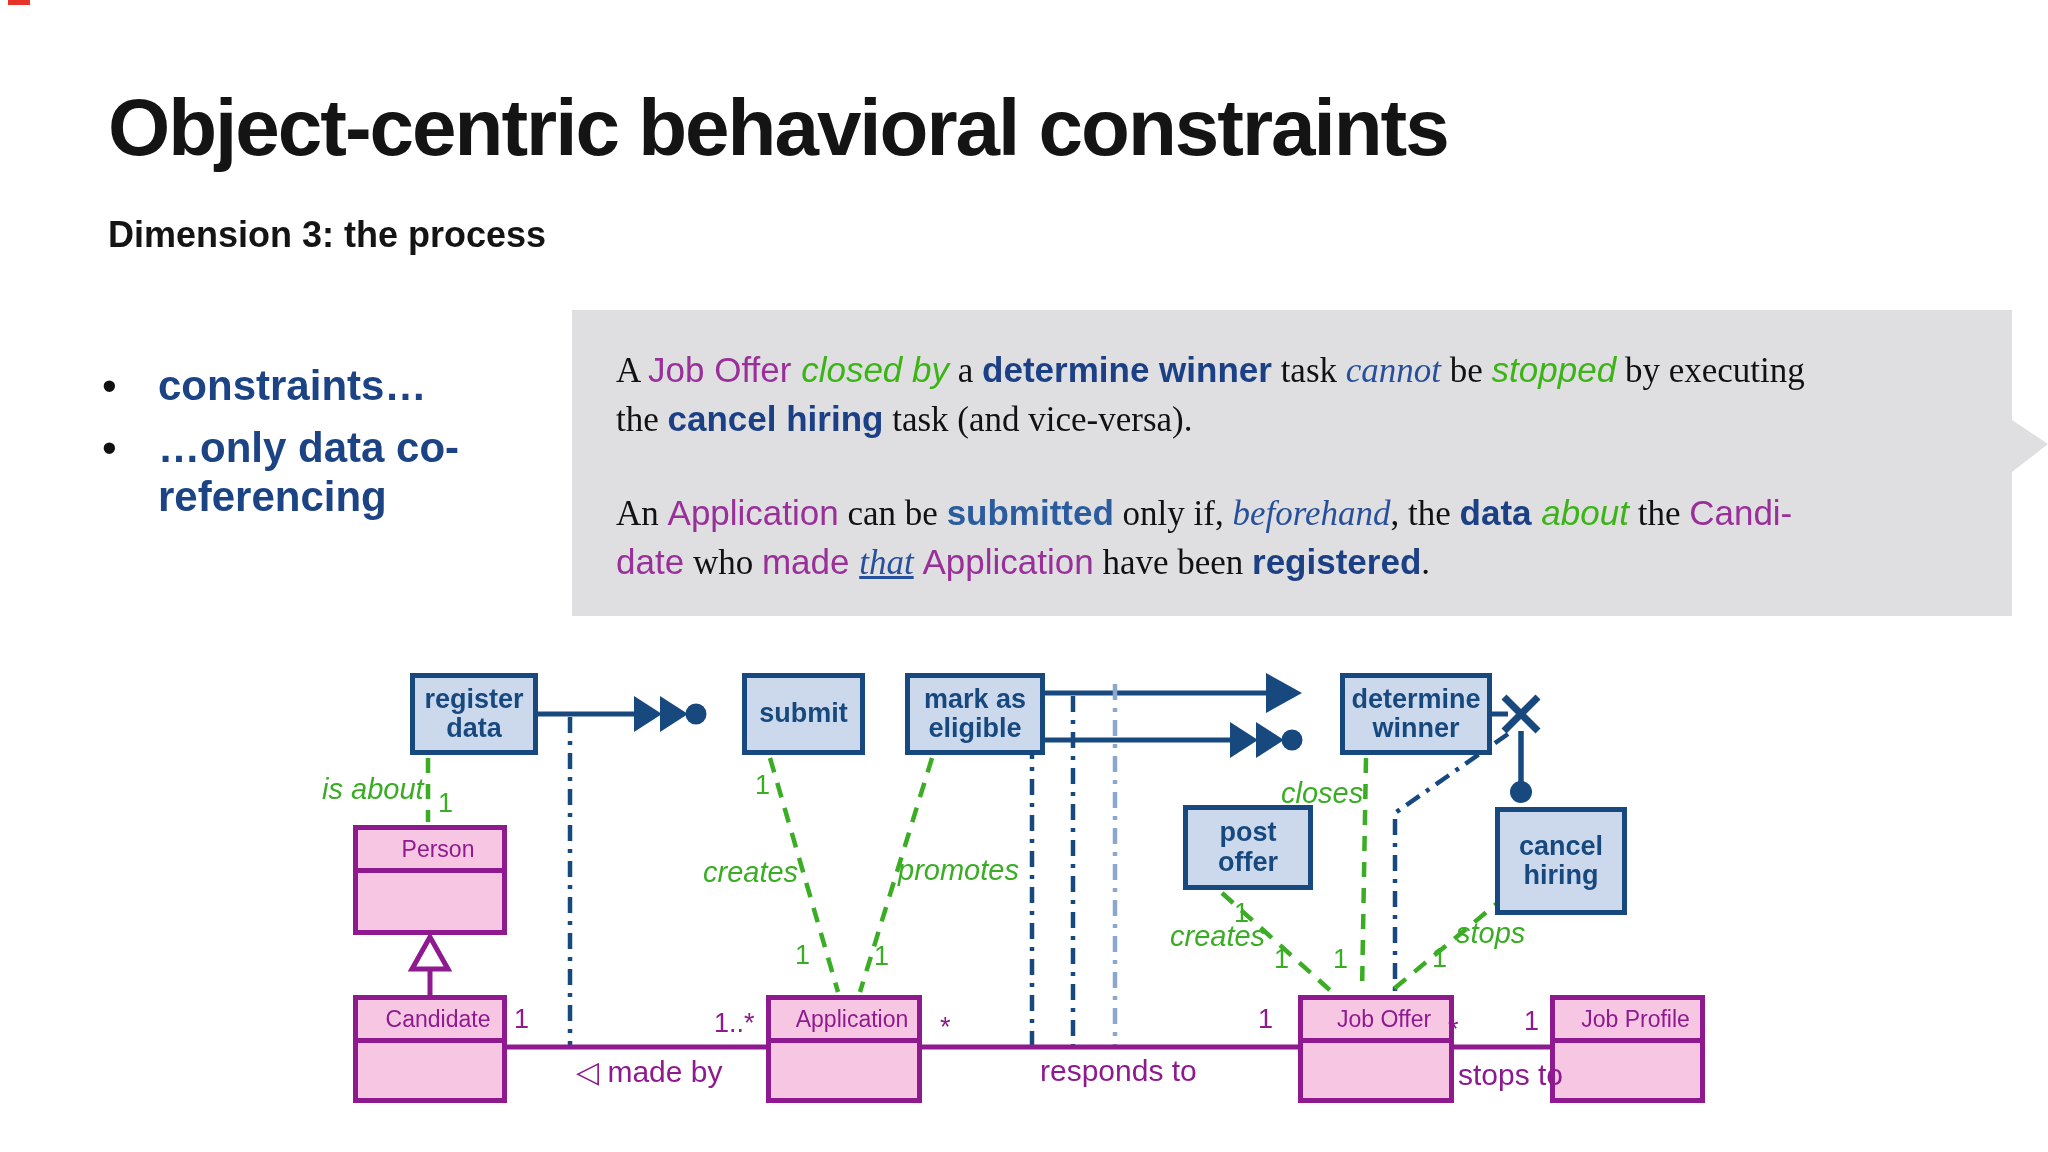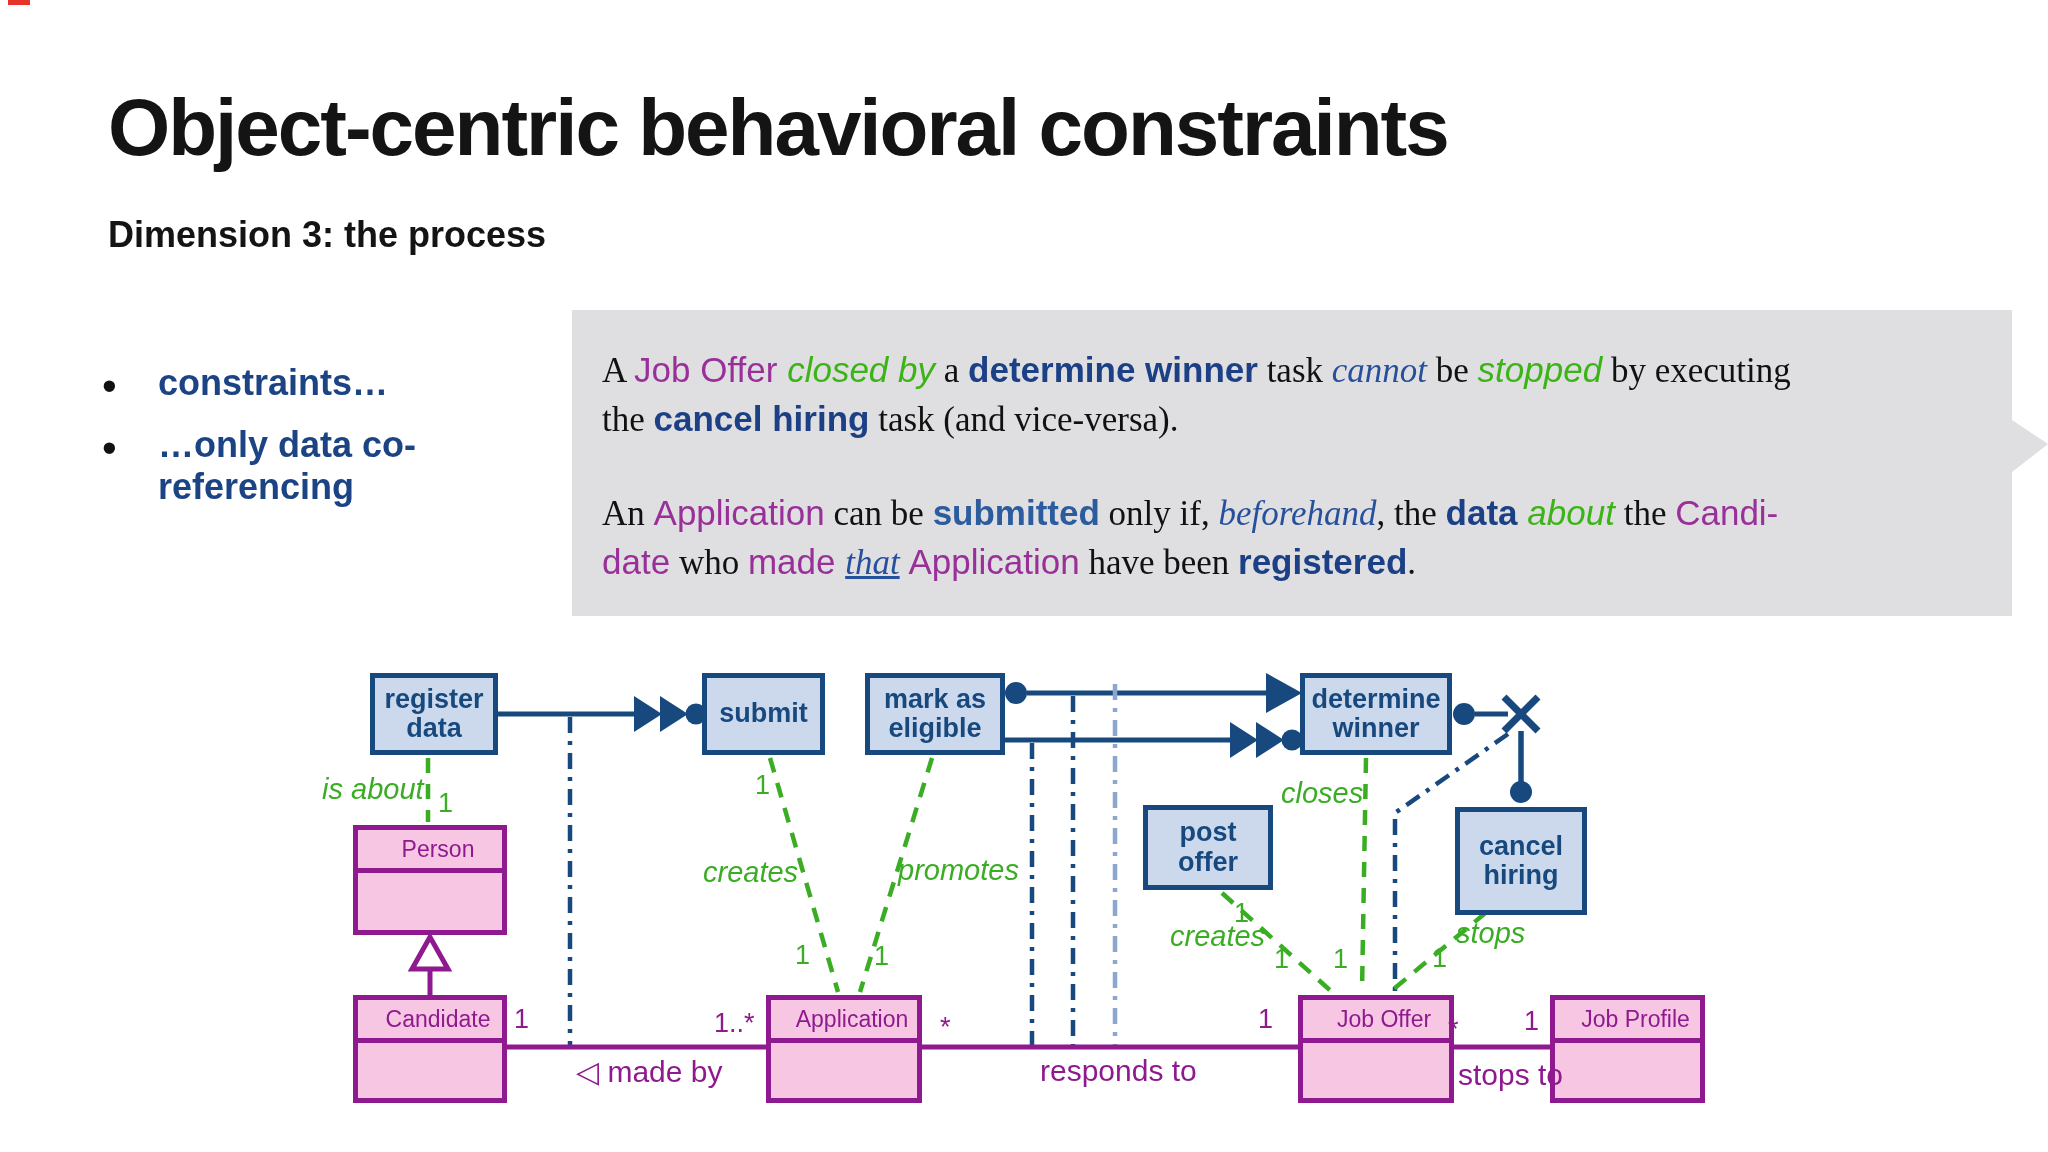--- a/index.html
+++ b/index.html
@@ -6,36 +6,36 @@
   #slide{position:relative;width:2048px;height:1152px;background:#ffffff;overflow:hidden;
          font-family:"Liberation Sans",sans-serif;}
   .abs{position:absolute;}
   
   .title{font-size:80px;font-weight:bold;color:#141414;letter-spacing:-2px;white-space:nowrap;}
   .subtitle{font-size:36px;font-weight:bold;color:#141414;white-space:nowrap;}
   
   .bullets{width:360px;}
   .bullet{display:flex;margin-bottom:14px;}
   .bullet .dot{font-size:42px;line-height:1.15;color:#111;width:56px;flex:0 0 56px;}
-  .bullet .btxt{font-size:36px;line-height:1.15;font-weight:bold;color:#1c4485;}
+  .bullet .btxt{font-size:42px;line-height:1.15;font-weight:bold;color:#1c4485;}
   
-  .callout{background:#dfdfe1;width:1440px;padding:36px 30px 30px 30px;box-sizing:border-box;}
+  .callout{background:#dfdfe1;width:1440px;padding:36px 30px 30px 44px;box-sizing:border-box;}
   .cpara{font-size:35px;line-height:1.36;white-space:nowrap;}
   .cpara + .cpara{margin-top:46px;}
   .sr{font-family:"Liberation Serif",serif;color:#111;}
   .pu{font-family:"Liberation Sans",sans-serif;color:#993099;}
   .gi{font-family:"Liberation Sans",sans-serif;color:#3cb417;font-style:italic;}
   .nb{font-family:"Liberation Sans",sans-serif;color:#1c4086;font-weight:bold;}
   .sb{font-family:"Liberation Sans",sans-serif;color:#2b5c9e;font-weight:bold;}
   .bi{font-family:"Liberation Serif",serif;color:#27509c;font-style:italic;}
   .biu{font-family:"Liberation Serif",serif;color:#27509c;font-style:italic;text-decoration:underline;}
   
   .activity{background:#ccd9ec;border:5px solid #17497f;color:#17497f;font-weight:bold;
             font-size:27px;line-height:1.08;display:flex;align-items:center;justify-content:center;
-            text-align:center;white-space:pre-line;box-sizing:border-box;}
+            text-align:center;white-space:pre-line;box-sizing:border-box;margin-left:40px;}
   .clsbox{background:#f7c6e2;border:5px solid #8f1a8f;box-sizing:border-box;}
   .clstitle{height:38px;border-bottom:5px solid #8f1a8f;color:#8f1a8f;font-size:23px;
             display:flex;align-items:center;justify-content:center;white-space:nowrap;padding-left:16px;}
   
   .glabel{color:#3aad25;font-size:29px;font-style:italic;white-space:nowrap;}
   .gmult{color:#3aad25;font-size:27px;}
   .pmult{color:#8f1a8f;font-size:27px;white-space:nowrap;}
   .plabel{color:#8f1a8f;font-size:30px;white-space:nowrap;}
   .redbar{background:#e8332a;width:22px;height:5px;}
 </style>

